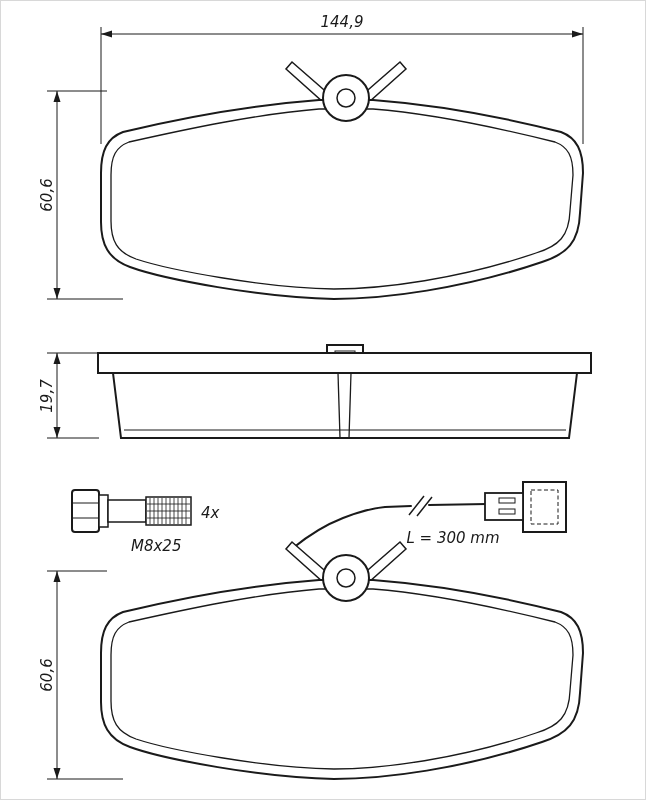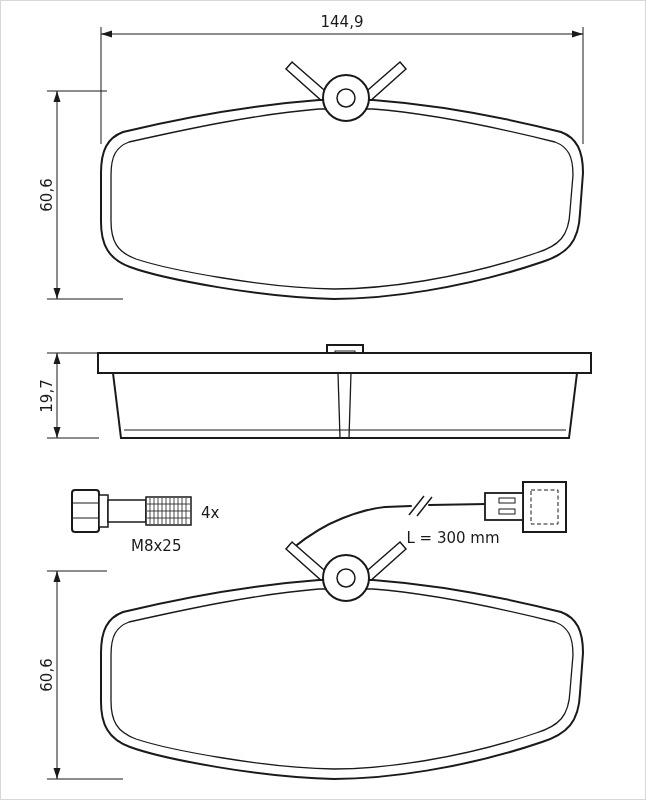--- a/index.html
+++ b/index.html
@@ -9,20 +9,21 @@
     font-family: "DejaVu Sans", "Liberation Sans", sans-serif;
   }
   .canvas {
     position: relative;
     width: 646px;
     height: 800px;
     background: #ffffff;
     border: 1px solid #d8d8d8;
     box-sizing: border-box;
     overflow: hidden;
+    font-style: italic;
   }
   svg { display: block; }
   svg text {
     font-family: "DejaVu Sans", "Liberation Sans", sans-serif;
     font-size: 15px;
     fill: #1a1a1a;
   }
 </style>
 </head>
 <body>

